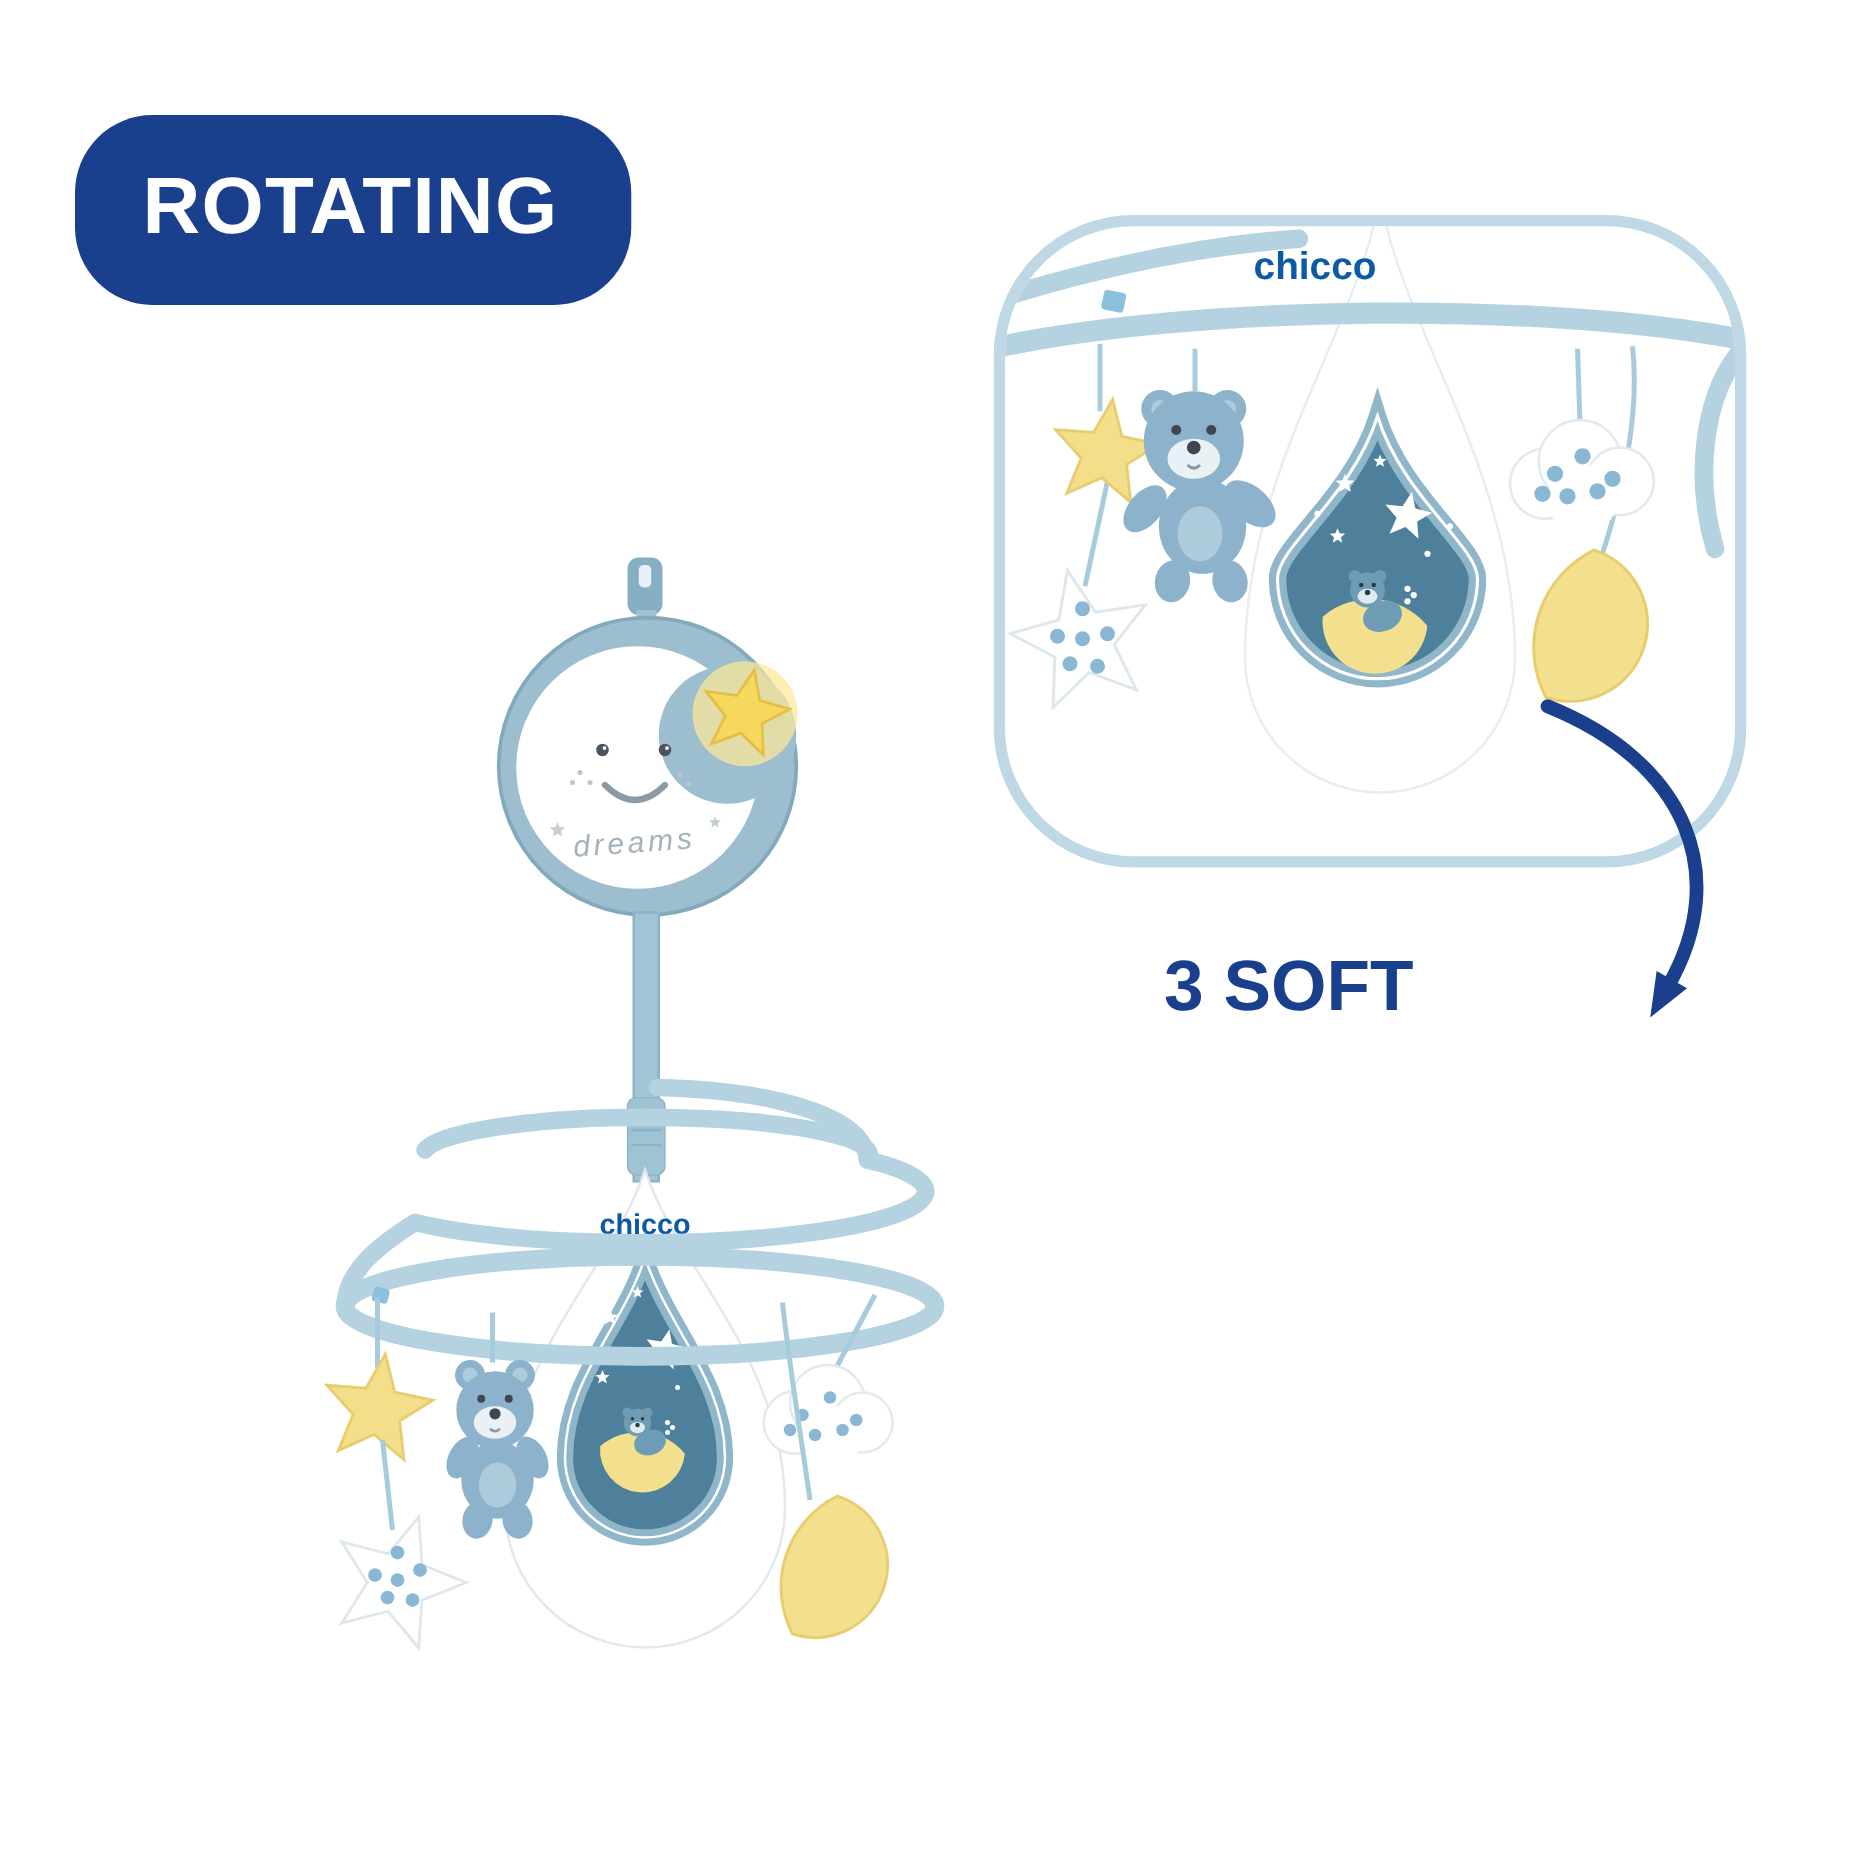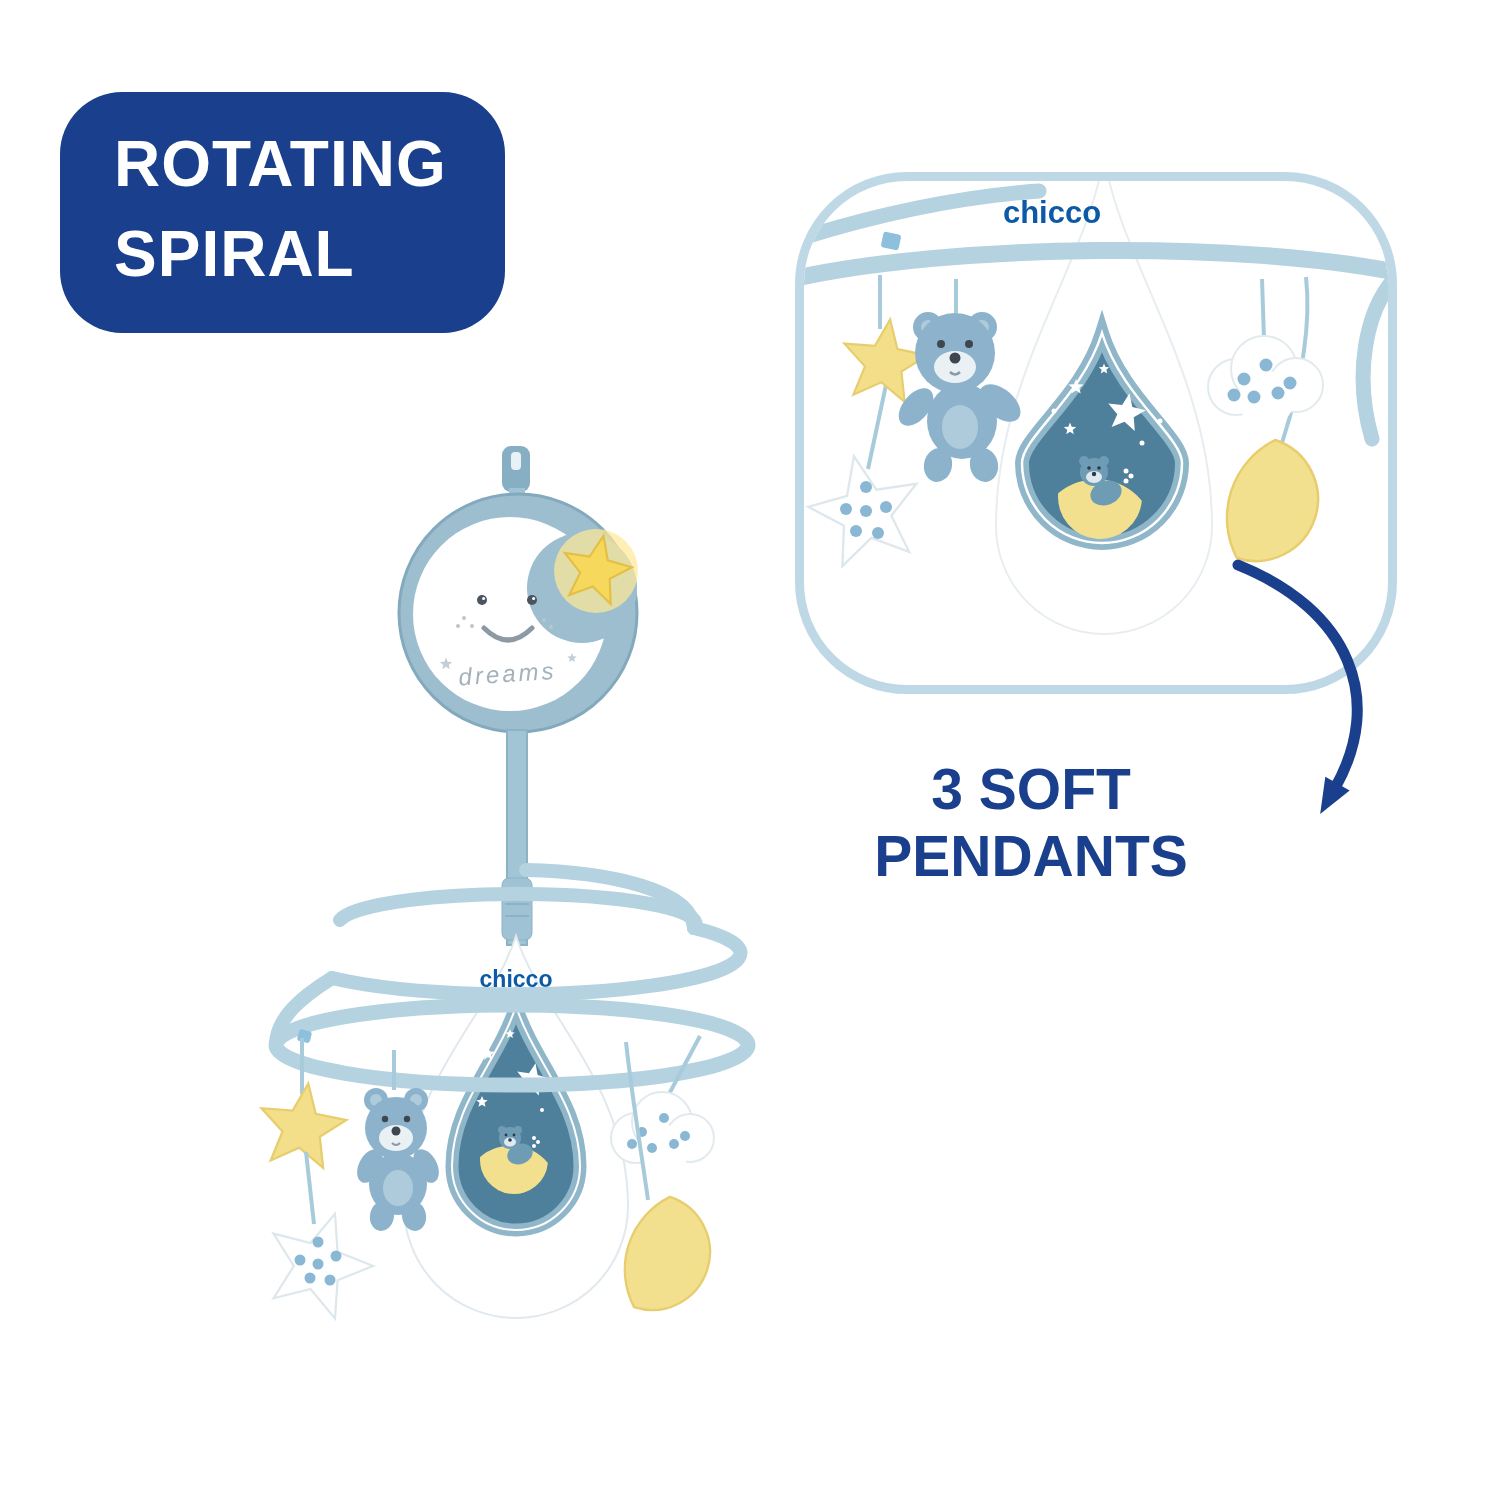--- a/index.html
+++ b/index.html
@@ -31,21 +31,20 @@
   .logo-text{font-weight:bold;fill:#0c59a6;}
   .dreams-text{font-style:italic;fill:#a4b2bb;letter-spacing:3px;}
 </style>
 </head>
 <body>
 
 <div class="canvas">
 
   <div class="badge">
     <div class="line">ROTATING</div>
-    <div class="line">SPIRAL</div>
   </div>
 
   <svg class="product" viewBox="0 0 580 1012">
     <defs>
       <path id="star-m" d="M0,-50 L12.9,-17.8 L47.6,-15.5 L20.9,6.8 L29.4,40.5 L0,22 L-29.4,40.5 L-20.9,6.8 L-47.6,-15.5 L-12.9,-17.8 Z"></path>
       <path id="moon-m" d="M0,-50 A50,50 0 1,1 0,50 A70,70 0 0,1 0,-50 Z"></path>
     </defs>
 
     <g>
       <rect x="322" y="8" width="28" height="46" rx="9" fill="#86afc3"></rect>
@@ -289,16 +288,15 @@
     <defs>
       <marker id="ah" markerUnits="userSpaceOnUse" markerWidth="44" markerHeight="44" refX="8" refY="22" orient="auto">
         <path d="M3,8 L38,22 L3,36 Z" fill="#1a3f8c"></path>
       </marker>
     </defs>
     <path d="M88,35 C200,80 235,170 185,258" fill="none" stroke="#1a3f8c" stroke-width="11" stroke-linecap="round" marker-end="url(#ah)"></path>
   </svg>
 
   <div class="callout">
     <div>3 SOFT</div>
-    <div>PENDANTS</div>
   </div>
 
 </div>
 
 </body></html>

